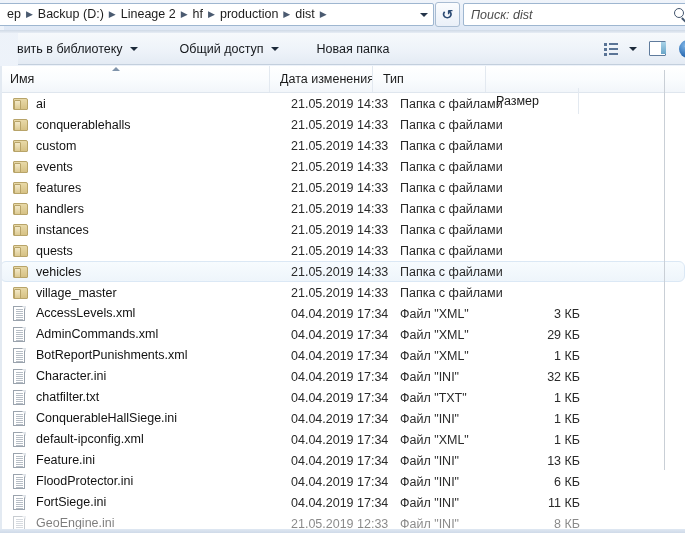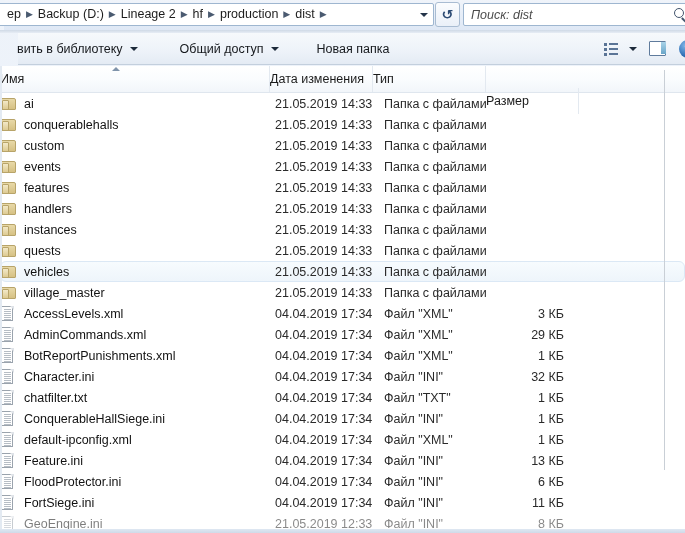--- a/index.html
+++ b/index.html
@@ -247,20 +247,21 @@
     border-bottom: 1px solid #dfe6ee;
     display: flex;
     align-items: center;
   }
   .col-h {
     position: relative;
     height: 26px;
     line-height: 26px;
     font-size: 12.5px;
     color: #1b1b1b;
+    padding-left: 10px;
     box-sizing: border-box;
     border-right: 1px solid #e3e9f0;
     overflow: hidden;
     white-space: nowrap;
   }
   .col-name { width: 270px; }
   .col-date { width: 103px; }
   .col-type { width: 113px; }
   .col-size { width: 93px; margin-top: 44px; }
   .col-rest { flex: 1 1 auto; border-right: none; }
@@ -289,28 +290,29 @@
   }
   .cell {
     box-sizing: border-box;
     overflow: hidden;
     white-space: nowrap;
     font-size: 12.5px;
   }
   .cell-name {
     width: 270px;
     display: flex;
-    align-items: flex-end;
-    padding-left: 0;
+    align-items: flex-start;
+    padding-left: 12px;
     color: #121212;
   }
   .cell-date {
     width: 103px;
     color: #2a2a2a;
     padding-left: 4px;
+    margin-left: 16px;
   }
   .cell-type {
     width: 113px;
     color: #2a2a2a;
     padding-left: 10px;
   }
   .cell-size {
     width: 93px;
     color: #2a2a2a;
     text-align: right;

